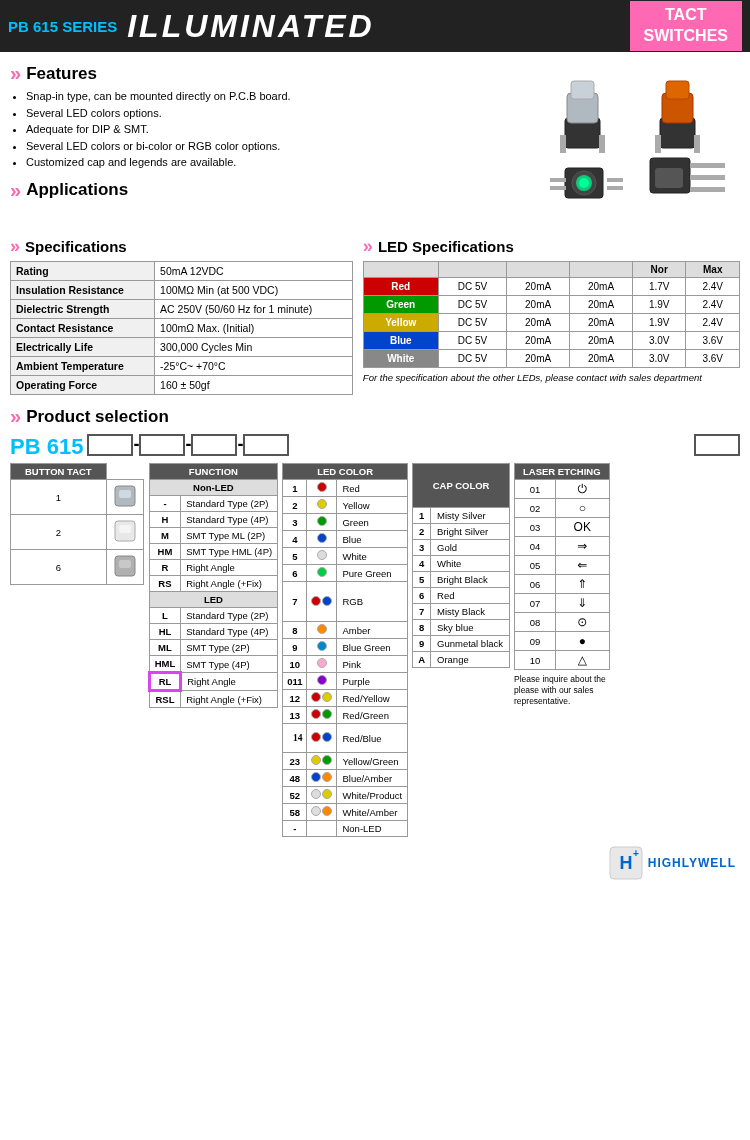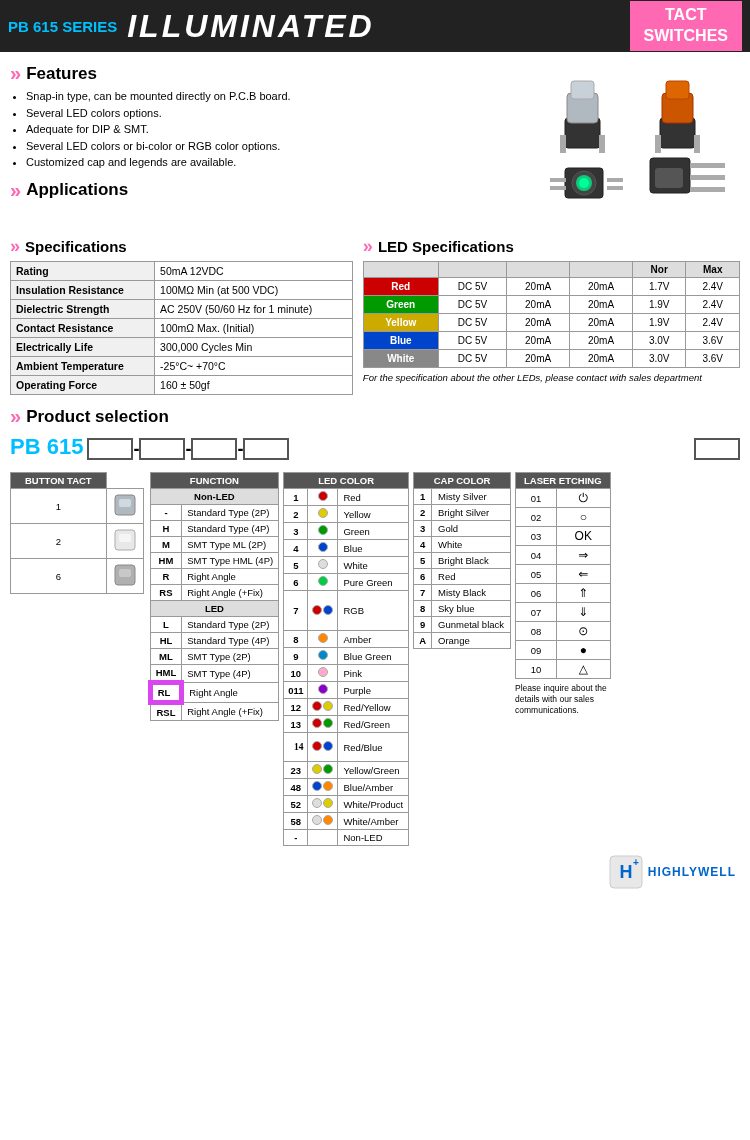--- a/index.html
+++ b/index.html
@@ -192,21 +192,21 @@
       <p style="font-size:9.5px; margin-top:4px; font-style:italic;">For the specification about the other LEDs, please contact with sales department</p>
     </div>
   </div>
 
   <div style="margin-top:10px;">
     <div style="font-size:17px; font-weight:bold; display:flex; align-items:center; margin-bottom:6px;">
       <span style="color:#ff69b4; margin-right:5px; font-size:20px;">»</span>
       <span>Product selection</span>
     </div>
 
-    <div style="display:flex; align-items:flex-end; margin-bottom:12px;">
+    <div style="display:flex; align-items:flex-start; margin-bottom:3px;">
       <span style="color:#00bfff; font-size:22px; font-weight:bold; margin-right:4px;">PB 615</span>
       <div style="border:2px solid #555; width:46px; height:22px;"></div>
       <span style="font-size:18px; font-weight:bold;"> - </span>
       <div style="border:2px solid #555; width:46px; height:22px;"></div>
       <span style="font-size:18px; font-weight:bold;"> - </span>
       <div style="border:2px solid #555; width:46px; height:22px;"></div>
       <span style="font-size:18px; font-weight:bold;"> - </span>
       <div style="border:2px solid #555; width:46px; height:22px;"></div>
       <span style="flex:1;"></span>
       <div style="border:2px solid #555; width:46px; height:22px;"></div>
@@ -295,21 +295,21 @@
               </tr>
               <tr>
                 <td style="border:1px solid #999; padding:2px 5px; text-align:center; font-weight:bold;">ML</td>
                     <td style="border:1px solid #999; padding:2px 5px;">SMT Type (2P)</td>
               </tr>
               <tr>
                 <td style="border:1px solid #999; padding:2px 5px; text-align:center; font-weight:bold;">HML</td>
                     <td style="border:1px solid #999; padding:2px 5px;">SMT Type (4P)</td>
               </tr>
               <tr>
-                <td style="border:5px solid #d946ef; padding:2px 5px; text-align:left; font-weight:bold;">RL</td>
+                <td style="border:3px solid #d946ef; padding:2px 5px; text-align:center; font-weight:bold;">RL</td>
                     <td style="border:1px solid #999; padding:2px 5px;">Right Angle</td>
               </tr>
               <tr>
                 <td style="border:1px solid #999; padding:2px 5px; text-align:center; font-weight:bold;">RSL</td>
                     <td style="border:1px solid #999; padding:2px 5px;">Right Angle (+Fix)</td>
               </tr>
             </tbody>
         </table>
       </div>
 
@@ -417,21 +417,21 @@
                   <td style="border:1px solid #999; padding:2px 5px;">Non-LED</td>
               </tr>
             </tbody>
         </table>
       </div>
 
       <div>
         <table style="border-collapse:collapse; font-size:9.5px;">
           <thead>
             <tr>
-                <th colspan="2" style="background:#555; color:white; border:1px solid #999; padding:2px 10px; text-align:center;">CAP COLOR</th>
+                <th colspan="2" style="background:#555; color:white; border:1px solid #999; padding:16px 10px; text-align:center;">CAP COLOR</th>
               </tr>
           </thead>
           <tbody id="cap-color-tbody">
               <tr>
                 <td style="border:1px solid #999; padding:2px 5px; text-align:center; font-weight:bold;">1</td>
                   <td style="border:1px solid #999; padding:2px 6px;">Misty Silver</td>
               </tr>
               <tr>
                 <td style="border:1px solid #999; padding:2px 5px; text-align:center; font-weight:bold;">2</td>
                   <td style="border:1px solid #999; padding:2px 6px;">Bright Silver</td>
@@ -515,21 +515,21 @@
               <tr>
                 <td style="border:1px solid #999; padding:2px 5px; text-align:center;">09</td>
                   <td style="border:1px solid #999; padding:2px 5px; text-align:center; font-size:12px;">●</td>
               </tr>
               <tr>
                 <td style="border:1px solid #999; padding:2px 5px; text-align:center;">10</td>
                   <td style="border:1px solid #999; padding:2px 5px; text-align:center; font-size:12px;">△</td>
               </tr>
             </tbody>
         </table>
-        <p style="font-size:8.5px; margin-top:4px; max-width:100px; line-height:1.3;">Please inquire about the details with our sales communications.</p>
+        <p style="font-size:8.5px; margin-top:4px; max-width:100px; line-height:1.3;">Please inquire about the please with our sales representative.</p>
       </div>
 
     </div>
   </div>
 
   <div style="text-align:right; margin-top:8px; padding-right:4px;">
     <div style="display:inline-flex; align-items:center; gap:4px;">
 
       <svg width="36" height="36">
         <rect x="2" y="2" width="32" height="32" rx="4" fill="#e8e8e8" stroke="#ccc"></rect>

